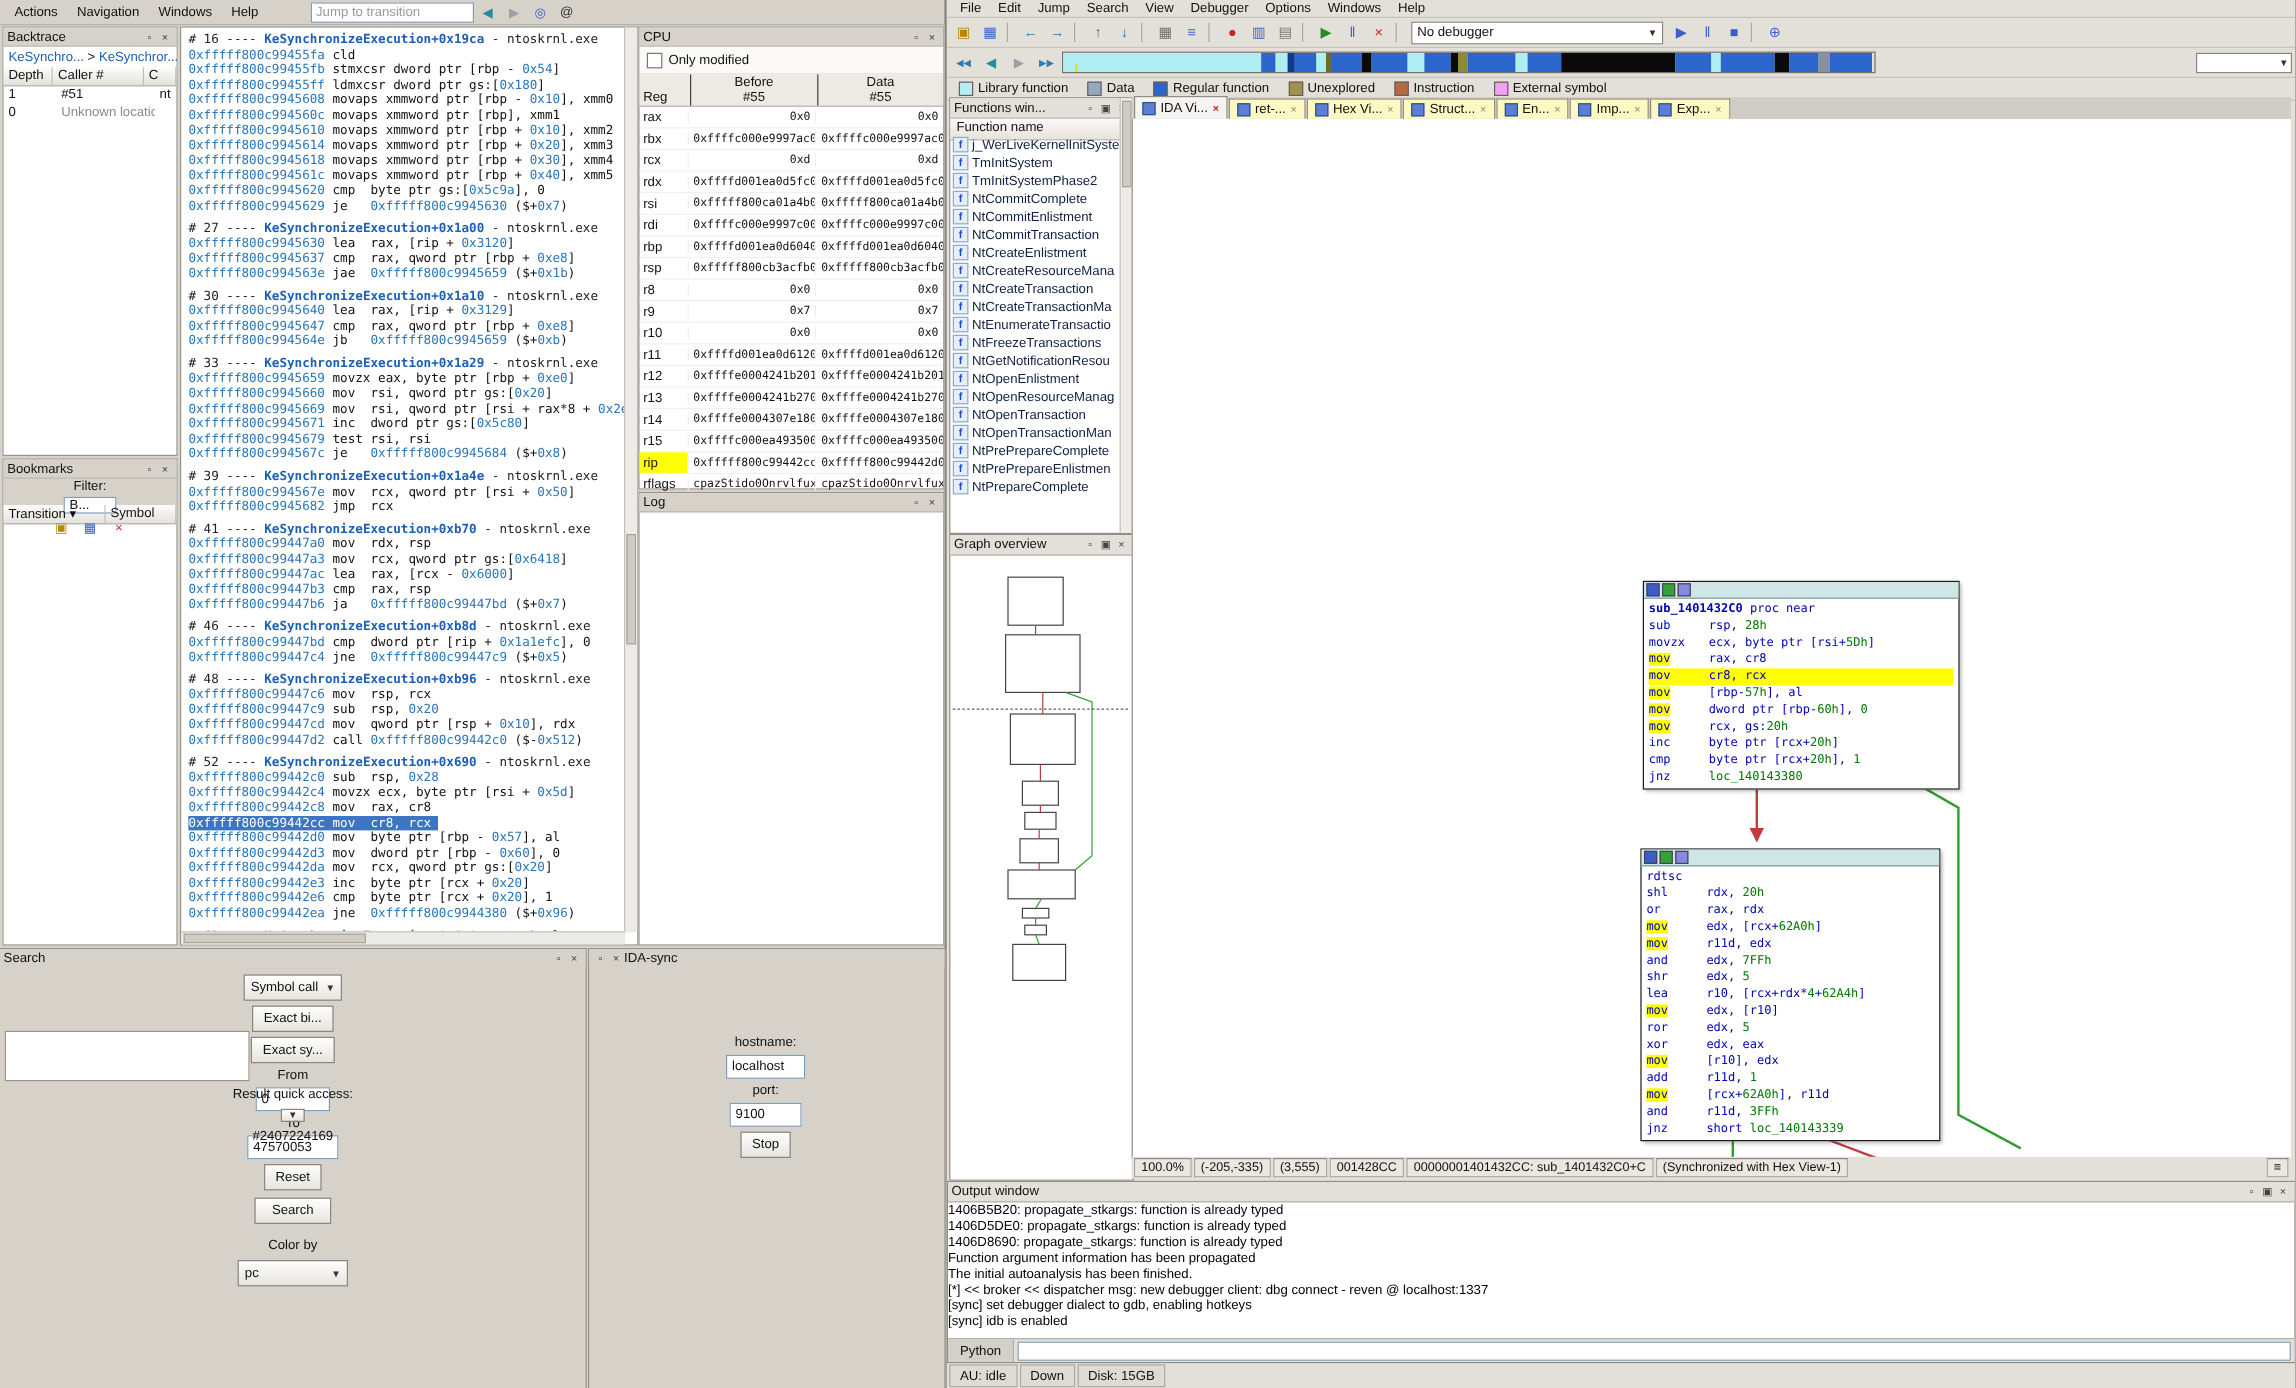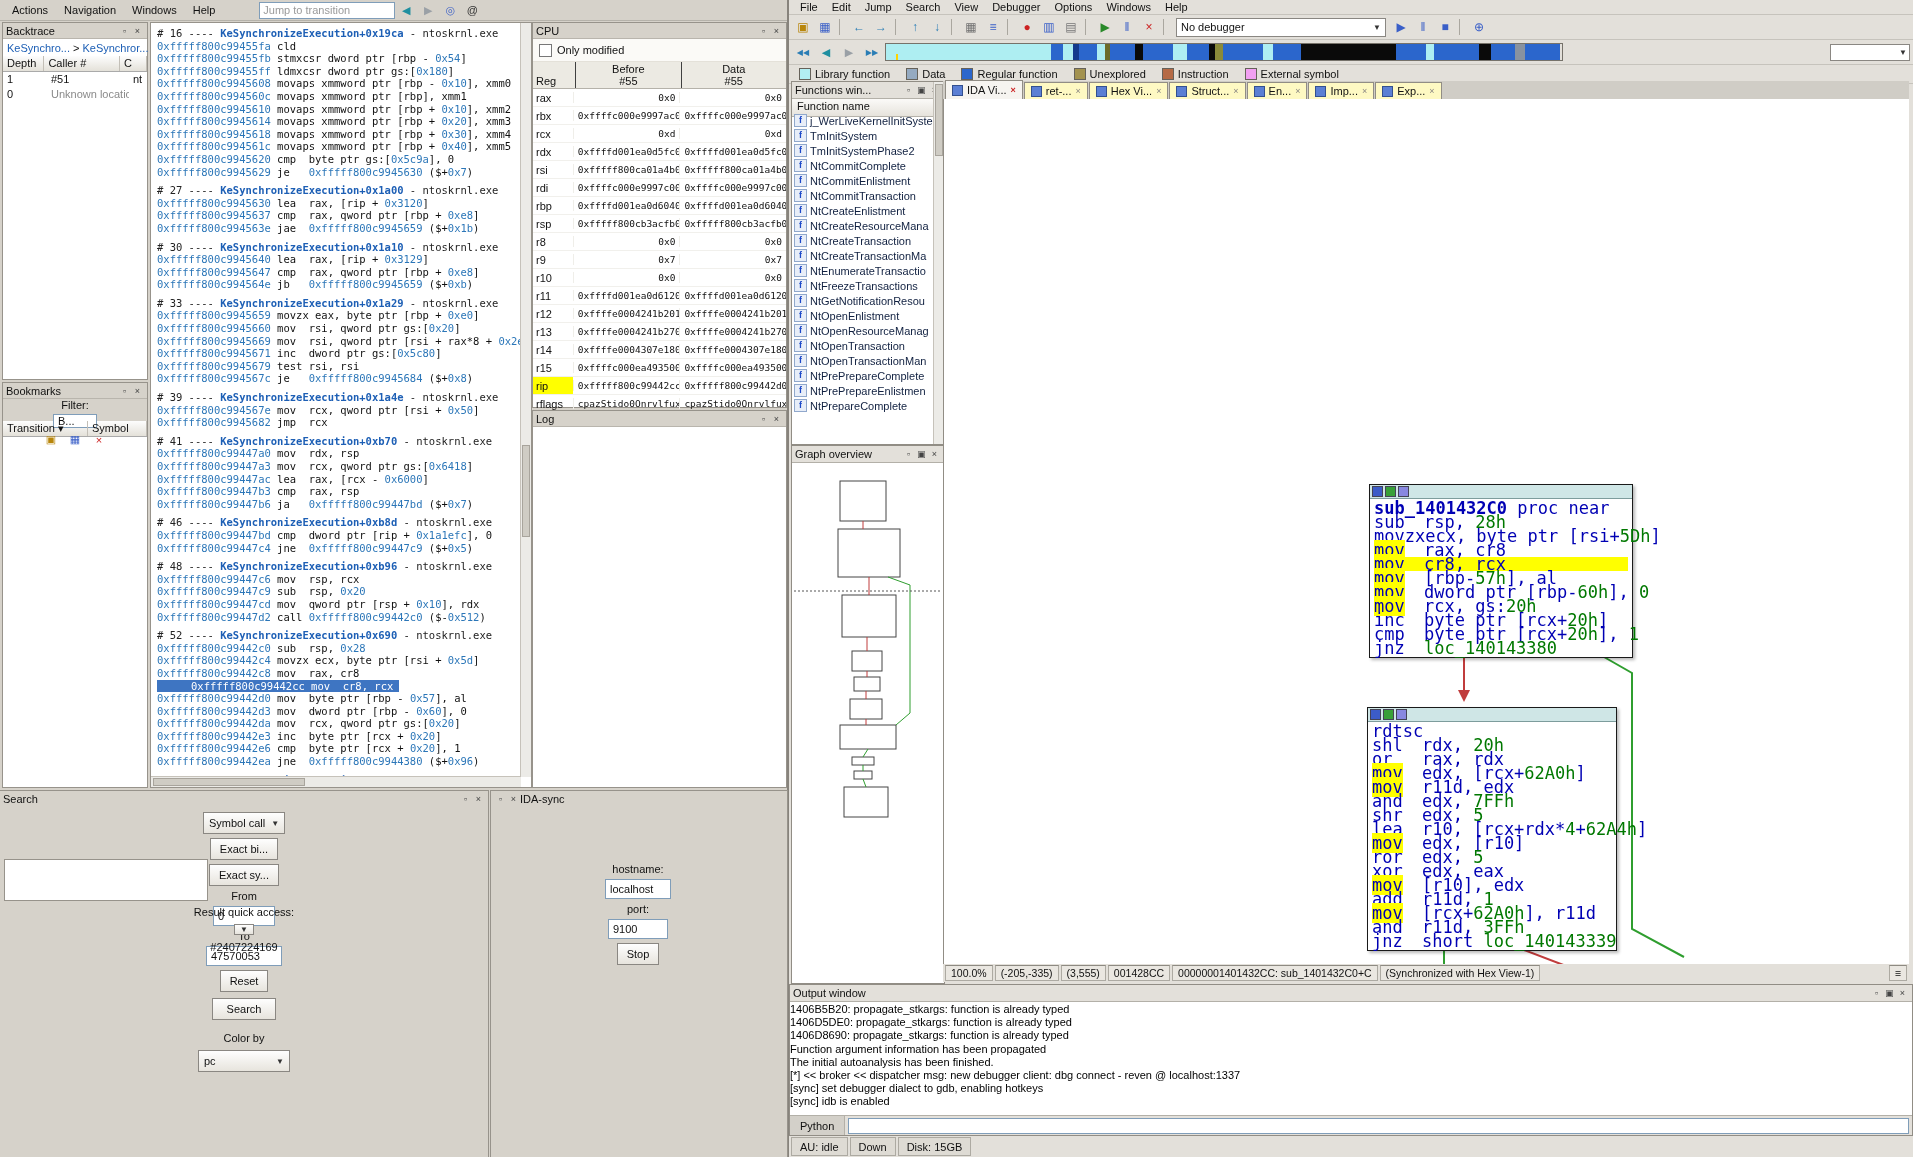--- a/index.html
+++ b/index.html
@@ -24,21 +24,21 @@
   .grow div{padding:1px 4px;overflow:hidden;white-space:nowrap;}
   .dim{color:#8a8a8a;}
   
   #trace-inner{position:absolute;left:0;top:0;right:10px;bottom:10px;overflow:hidden;padding:4px 0 0 6px;
      font-family:"DejaVu Sans Mono",monospace;font-size:10.5px;line-height:12.6px;white-space:pre;border-radius:26px;}
   .tl{height:12.6px;}
   .tgap{height:6px;}
   .addr,.hex{color:#2b76b8;}
   .tsym{color:#1d5fb5;font-weight:bold;}
   .tnum,.tdash,.tmod{color:#222;}
-  .sel{background:#3e75c2;color:#fff;width:fit-content;padding-right:6px;padding-left:34px;}
+  .sel{background:#3e75c2;color:#fff;width:fit-content;padding-right:6px;}
   .sel .addr,.sel .hex{color:#fff;}
   .vsb{position:absolute;right:0;top:0;bottom:10px;width:10px;background:#ecebe7;border-left:1px solid #c6c2ba;}
   .vthumb{position:absolute;left:1px;right:1px;background:#cfccc4;border:1px solid #a8a49c;}
   .hsb{position:absolute;left:0;right:10px;bottom:0;height:10px;background:#ecebe7;border-top:1px solid #c6c2ba;}
   .hthumb{position:absolute;top:1px;bottom:1px;background:#cfccc4;border:1px solid #a8a49c;}
   
   .chkrow{height:18px;display:flex;align-items:center;gap:5px;padding:2px 6px;background:#fbfaf7;border-bottom:1px solid #e4e1d9;}
   .chk{width:11px;height:11px;border:1px solid #777;background:#fff;}
   .cpu-hdr{display:flex;background:#eceae3;border-bottom:1px solid #b5b2aa;height:26px;}
   .cpu-hdr .c1{width:37px;display:flex;align-items:flex-end;padding:1px 3px;}
@@ -81,21 +81,21 @@
   .tab.active{background:#f6f4f0;height:18px;}
   .tabico{width:9px;height:9px;background:#5b7fd4;border:1px solid #33508f;}
   .tabx{color:#8a8782;font-size:9px;}
   .tabx.red{color:#cc2222;font-weight:bold;}
   #canvas{position:absolute;left:0;top:18px;right:0;bottom:16px;background:#fff;overflow:hidden;border-left:1px solid #918d85;}
   #gstatus{position:absolute;left:0;bottom:0;right:0;height:16px;background:#e3e0da;display:flex;gap:2px;padding:1px 2px;font-size:10.5px;}
   .gseg{border:1px solid #adaaa2;border-top-color:#8d8a82;background:#eae7e1;padding:0 5px;display:flex;align-items:center;white-space:nowrap;}
   .block{position:absolute;background:#fff;border:1px solid #1a1a1a;box-shadow:2px 2px 3px rgba(0,0,0,.28);}
   .bhead{height:13px;background:#cfe6e6;border-bottom:1px solid #7d9c9c;display:flex;align-items:center;gap:2px;padding:0 2px;}
   .bico{width:9px;height:9px;border:1px solid #445;}
-  .bbody{padding:2px 4px;font-family:"DejaVu Sans Mono",monospace;font-size:17px;line-height:14px;color:#0000b4;white-space:pre;}
+  .bbody{padding:2px 4px;font-family:"DejaVu Sans Mono",monospace;font-size:10px;line-height:14px;color:#0000b4;white-space:pre;}
   .mn{display:inline-block;min-width:50px;}
   .hlt{background:#ffff00;}
   .curline{background:#ffff00;}
   .g{color:#007800;}
   .procname{font-weight:bold;}
   #out-panel{position:absolute;left:0;top:984px;width:1122px;height:150px;background:#fff;border:1px solid #918d85;}
   #out-lines{padding:1px 0;font-family:Liberation Sans, sans-serif;font-size:11px;line-height:13.2px;color:#000;}
   .pyrow{position:absolute;left:0;bottom:0;right:0;height:19px;display:flex;align-items:center;background:#e3e0da;border-top:1px solid #b3b0a8;}
   .pylabel{padding:0 10px;height:100%;display:flex;align-items:center;background:#d3d0c9;border-right:1px solid #b3b0a8;}
   .pyinput{flex:1;background:#fff;height:14px;border:1px solid #7f9db9;margin:0 3px;}

